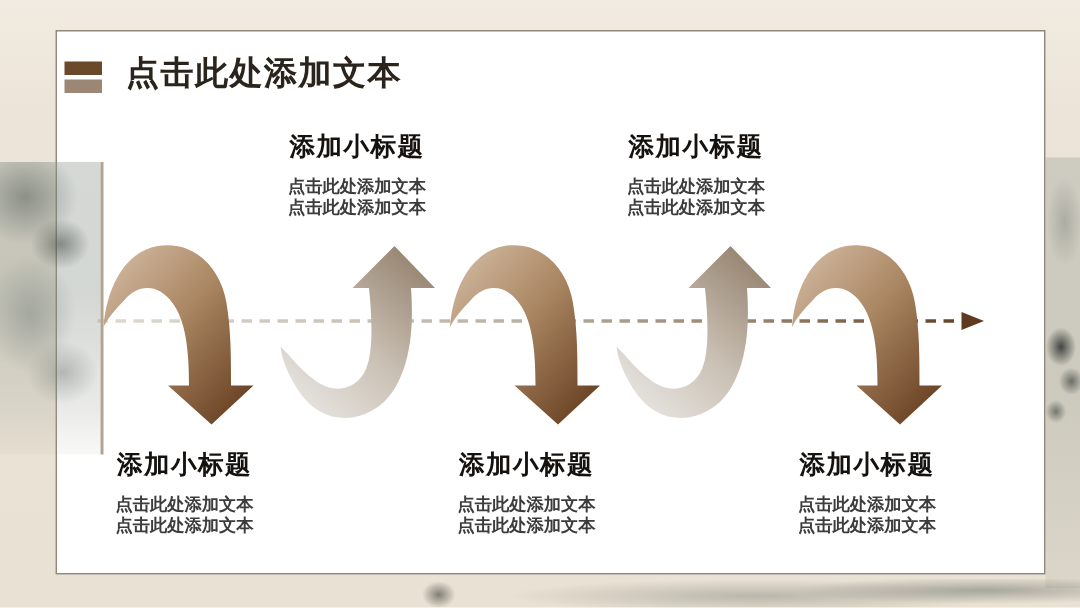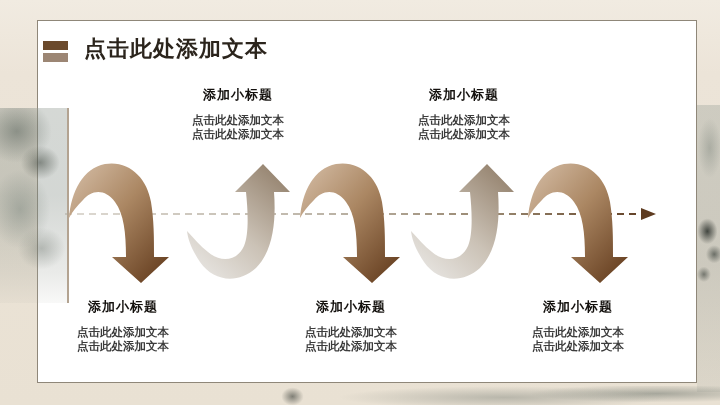--- a/index.html
+++ b/index.html
@@ -23,21 +23,21 @@
     font-weight:bold;font-size:22px;color:#2b241c;letter-spacing:1px;
     white-space:nowrap;
   }
   .diagram-svg{position:absolute;left:55px;top:150px;}
   .group{
     position:absolute;text-align:center;transform:translateX(-50%);
     width:170px;
   }
   .group .subtitle{
     font-family:"Liberation Serif","DejaVu Serif",serif;
-    font-weight:bold;font-size:13px;color:#14110e;
+    font-weight:bold;font-size:17px;color:#14110e;
     letter-spacing:1px;margin-bottom:10px;white-space:nowrap;
   }
   .group .body-line{
     font-size:11.5px;line-height:13.5px;color:#3c3c3c;white-space:nowrap;font-weight:bold;
   }
   .g-t1{left:238px;top:86px}
   .g-t2{left:464px;top:86px}
   .g-b1{left:123px;top:298px}
   .g-b2{left:351px;top:298px}
   .g-b3{left:578px;top:298px}

